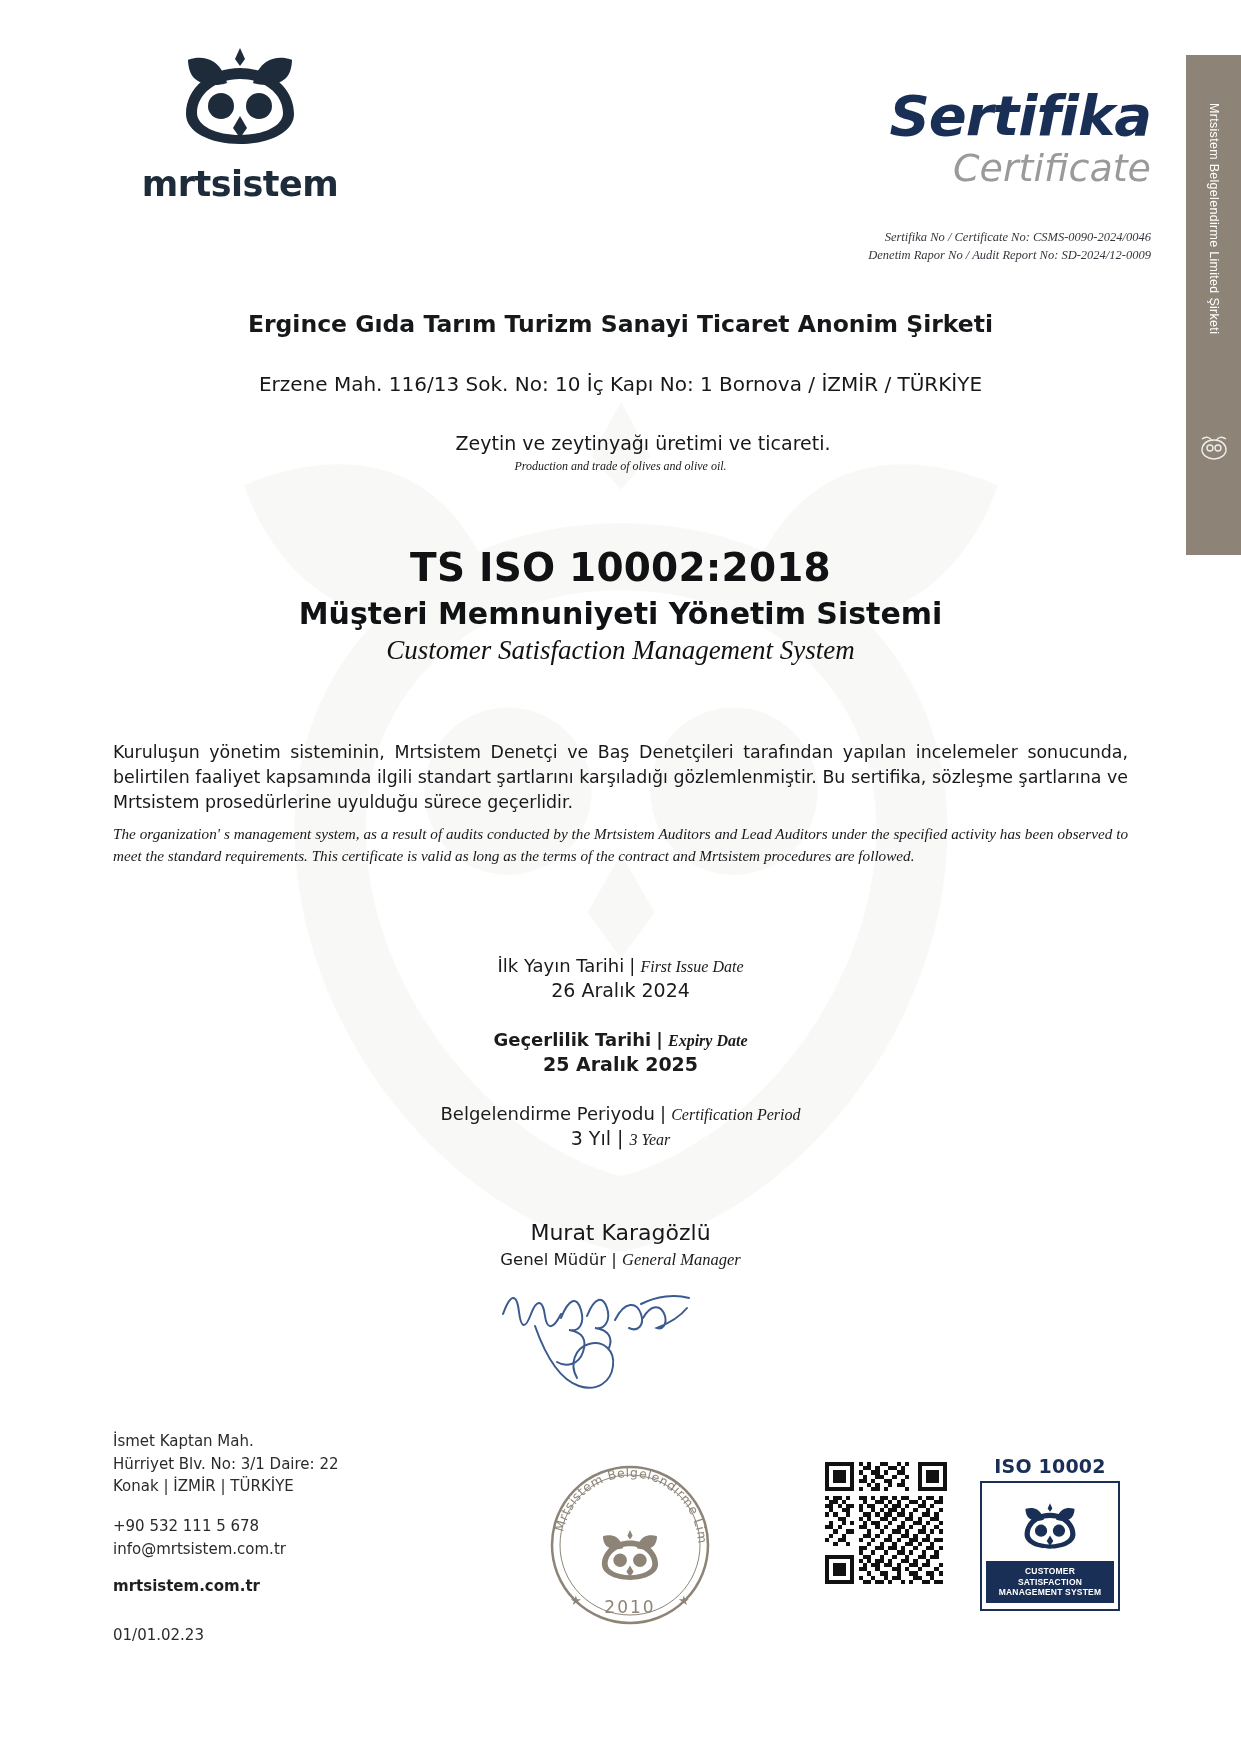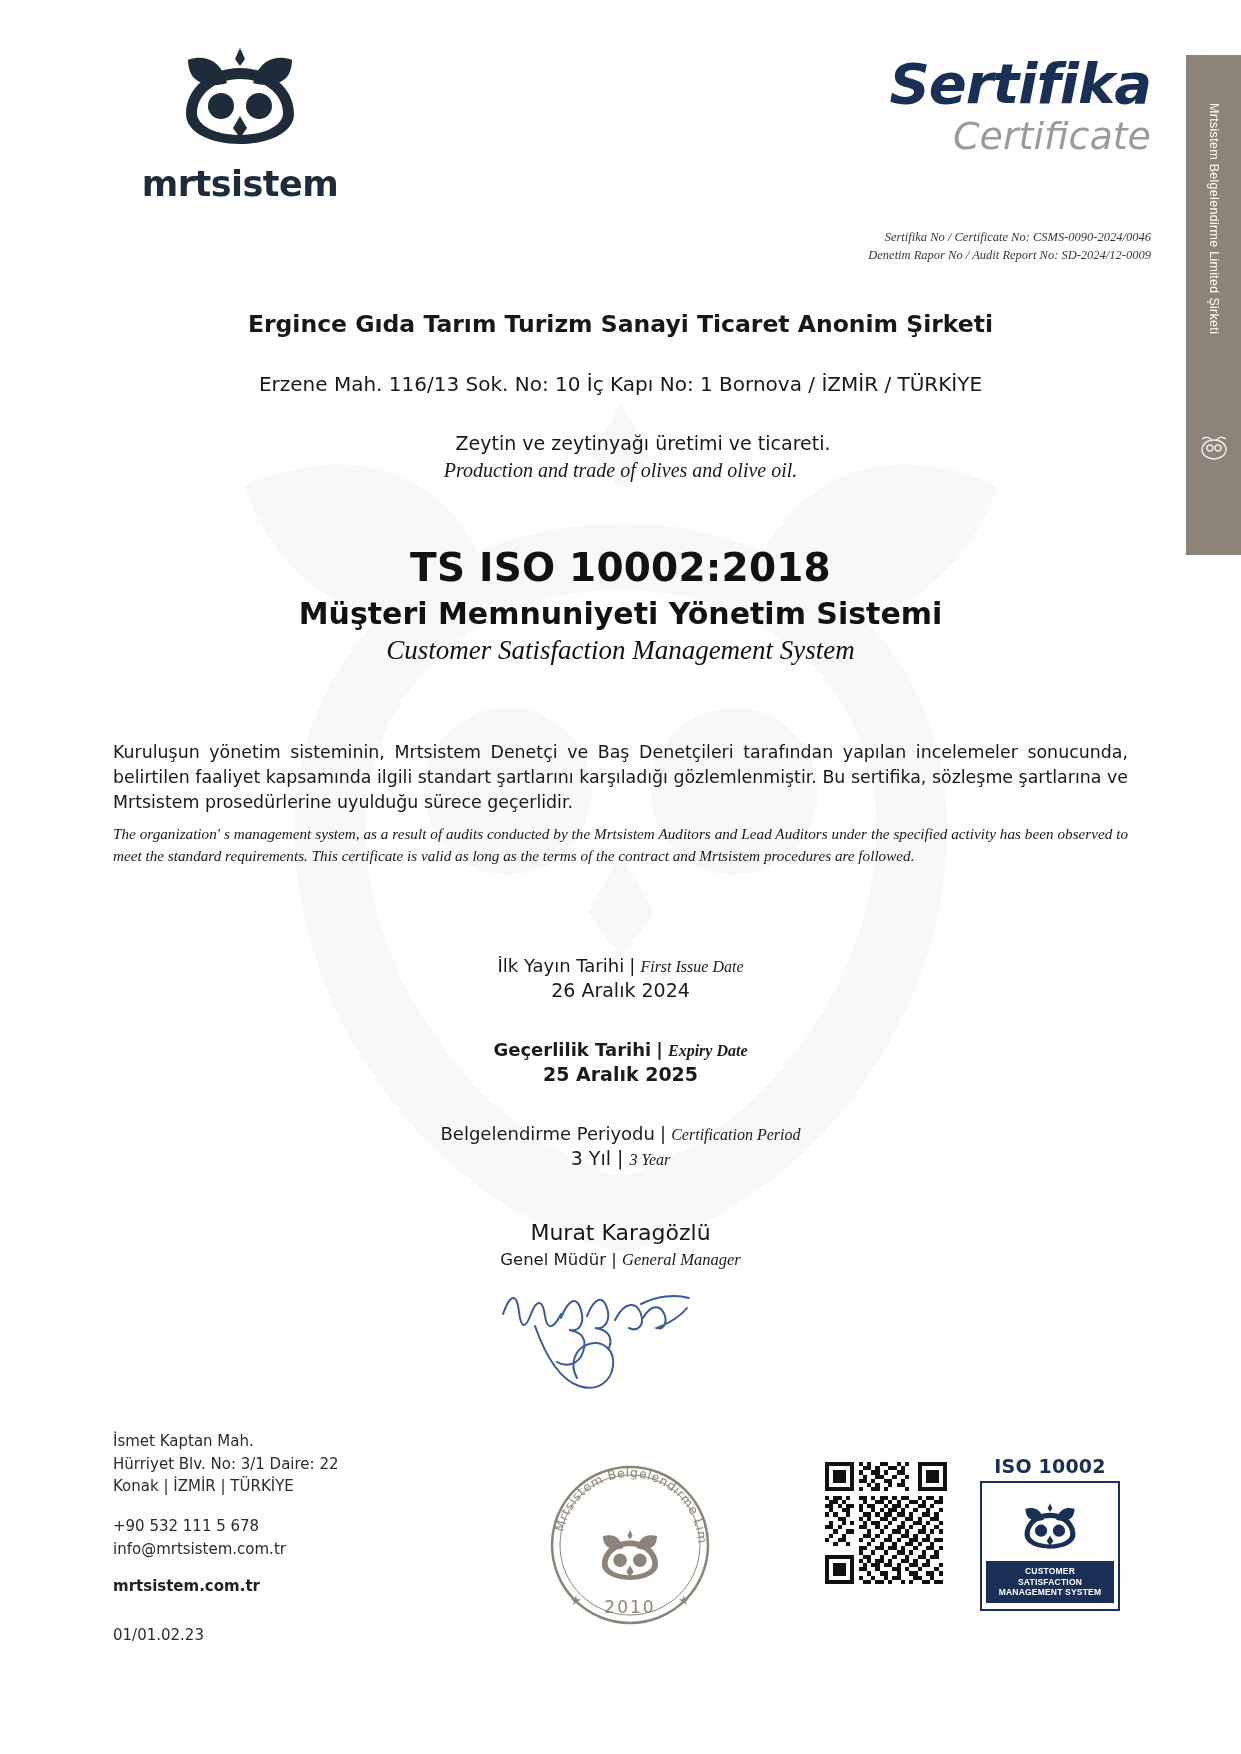--- a/index.html
+++ b/index.html
@@ -88,20 +88,21 @@
     text-align: right;
   }
   .title-main {
     font-size: 56px;
     font-style: italic;
     font-weight: bold;
     color: #1a2f55;
     letter-spacing: -1px;
     line-height: 1.05;
     font-family: "DejaVu Sans", sans-serif;
+    margin-top: 32px;
   }
   .title-sub {
     font-size: 38px;
     font-style: italic;
     color: #9a9a9a;
     font-weight: 400;
     line-height: 1.1;
     margin-top: 2px;
     font-family: "DejaVu Sans", sans-serif;
   }
@@ -138,21 +139,21 @@
   }
   .scope-tr {
     margin-top: 36px;
     font-size: 19px;
     color: #17181a;
     font-family: "DejaVu Sans", sans-serif;
     padding-left: 45px;
   }
   .scope-en {
     margin-top: 5px;
-    font-size: 20px;
+    font-size: 12px;
     font-style: italic;
     color: #17181a;
     font-family: "Liberation Serif", serif;
   }
 
   
   .standard {
     position: absolute;
     left: 0; right: 0;
     top: 545px;
@@ -213,21 +214,21 @@
   }
   .date-row { margin-bottom: 4px; }
   .lbl-tr { font-size: 18px; font-family: "DejaVu Sans", sans-serif; }
   .lbl-en { font-size: 16px; font-style: italic; font-family: "Liberation Serif", serif; }
   .date-val {
     font-size: 19px;
     margin-top: 3px;
     font-family: "DejaVu Sans", sans-serif;
   }
   .bold { font-weight: bold; }
-  .gap { margin-top: 38px; }
+  .gap { margin-top: 28px; }
 
   
   .signature {
     position: absolute;
     left: 0; right: 0;
     top: 1220px;
     text-align: center;
   }
   .sig-name {
     font-size: 22px;

